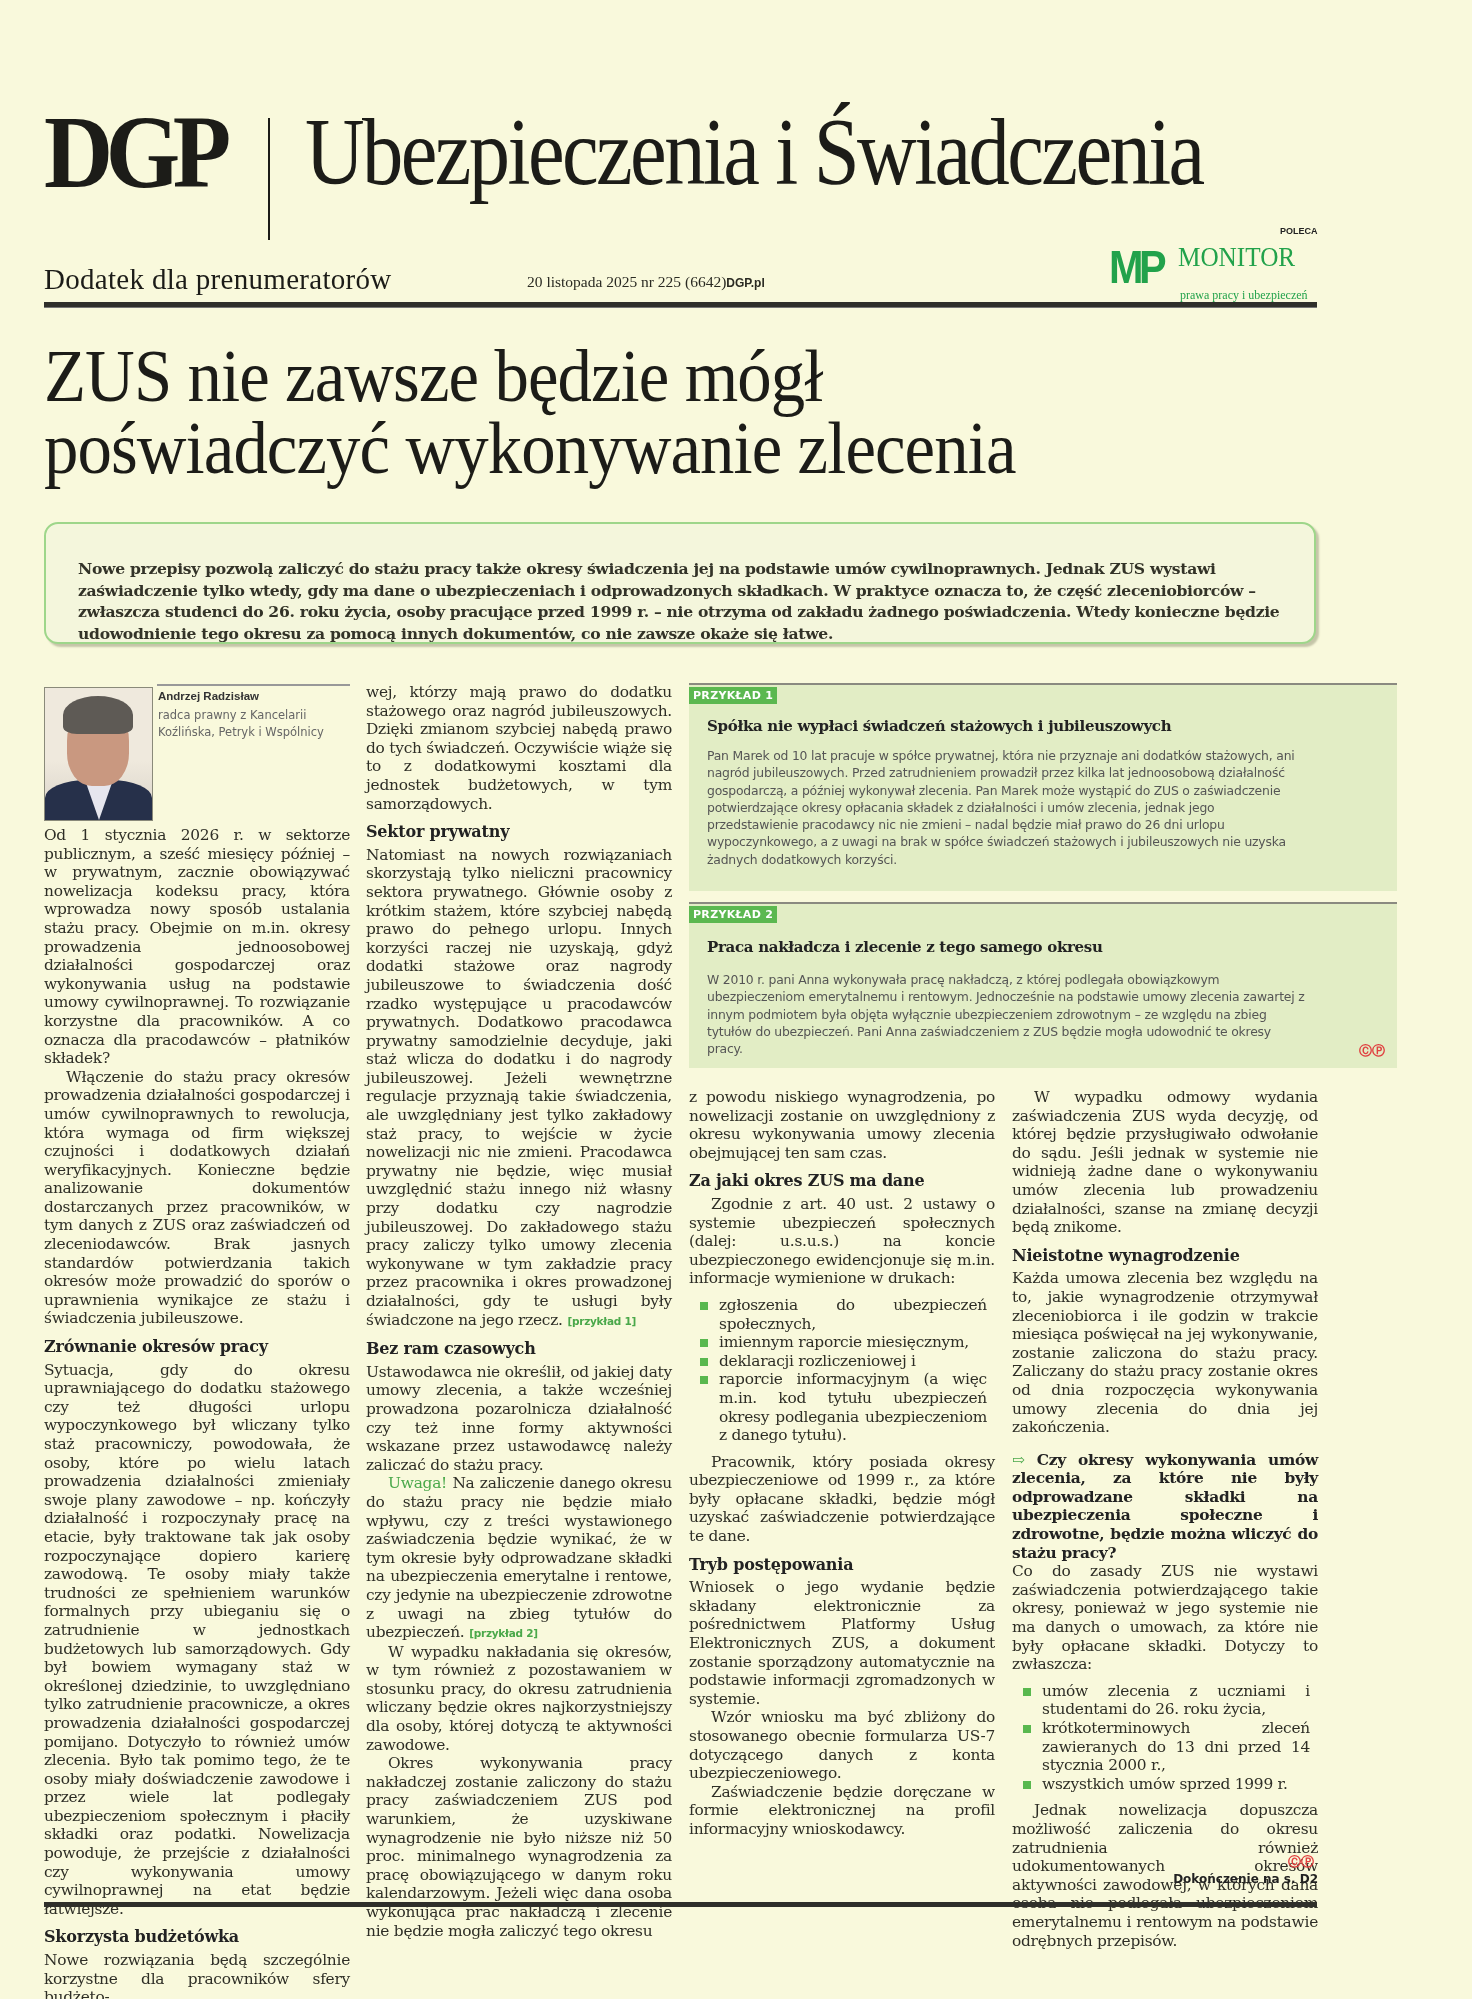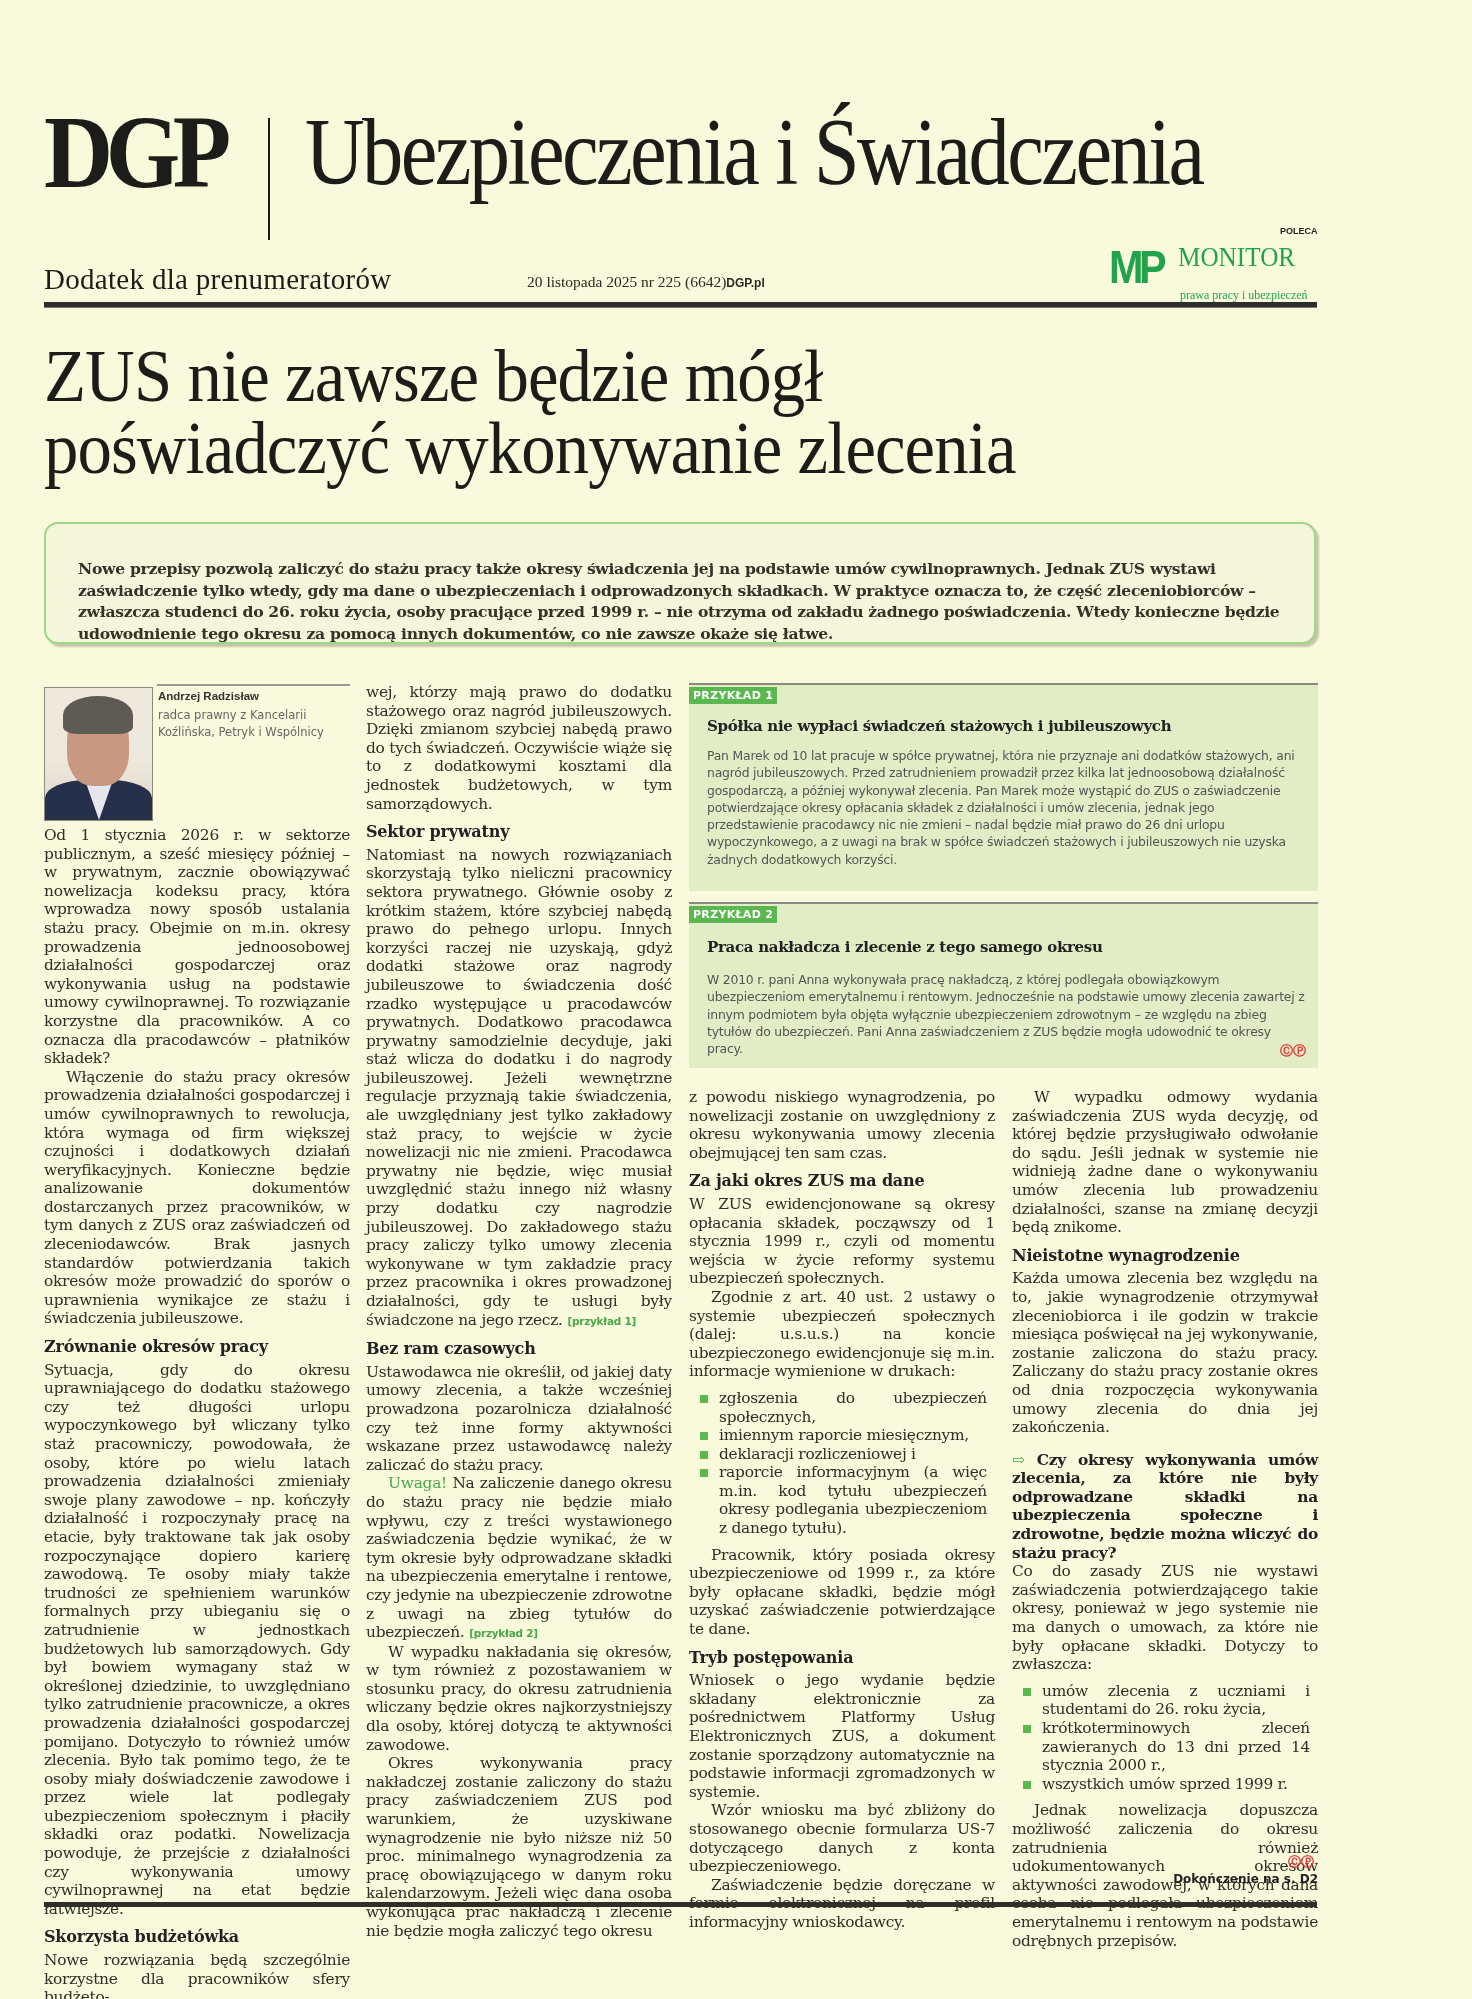--- a/index.html
+++ b/index.html
@@ -31,21 +31,21 @@
   .col .question{font-weight:bold;color:#222;margin-top:14px;}
   .col .question .arrow{color:#4aa84a;}
   .photo{left:44px;top:687px;width:107px;height:132px;border:1px solid #8a8a7a;background:linear-gradient(#efe9dd,#efe9dd 55%,#d8d2c8);overflow:hidden;}
   .photo .face{position:absolute;left:22px;top:16px;width:62px;height:82px;border-radius:45% 45% 40% 40%;background:#c99880;}
   .photo .hair{position:absolute;left:18px;top:8px;width:70px;height:38px;border-radius:50% 50% 20% 20%;background:#5e5a55;}
   .photo .suit{position:absolute;left:0;top:92px;width:107px;height:45px;background:#26304a;border-radius:40% 40% 0 0;}
   .photo .shirt{position:absolute;left:40px;top:92px;width:28px;height:40px;background:#e6e6ee;clip-path:polygon(0 0,100% 0,50% 100%);}
   .author-rule{left:157px;top:684px;width:193px;height:2px;background:#999;}
   .author-name{left:158px;top:690px;font-family:Liberation Sans, sans-serif;font-weight:bold;font-size:11.5px;color:#333;}
   .author-role{left:158px;top:707px;width:195px;font-family:"DejaVu Sans",sans-serif;font-size:11.5px;line-height:17px;color:#666;}
-  .ex{position:absolute;left:689px;width:629px;background:#e2edc5;border-top:2px solid #8a8a80;}
+  .ex{position:absolute;left:689px;width:708px;background:#e2edc5;border-top:2px solid #8a8a80;}
   .ex .badge{position:absolute;left:0;top:2px;background:#5bb850;color:#fff;font-family:"DejaVu Sans",sans-serif;font-weight:bold;font-size:11px;padding:2px 4px;letter-spacing:0.3px;}
   .ex h4{position:absolute;left:18px;margin:0;font-family:"DejaVu Serif",serif;font-size:15px;font-weight:bold;color:#222;letter-spacing:-0.3px;}
   .ex p{position:absolute;left:18px;margin:0;width:600px;font-family:"DejaVu Sans",sans-serif;font-size:12.4px;line-height:17.3px;color:#555;letter-spacing:-0.2px;}
   .cp{color:#e04040;font-family:"DejaVu Sans",sans-serif;font-size:13px;font-weight:bold;}
   .cont{position:absolute;right:154px;top:1872px;font-family:"DejaVu Sans",sans-serif;font-weight:bold;font-size:12px;color:#222;}
   .cp-end{position:absolute;left:1288px;top:1853px;}
   .rule-bottom{left:44px;top:1902px;width:1273px;height:5px;background:#2f2f2a;}
 </style>
 </head>
 <body>
@@ -110,21 +110,20 @@
 <div class="ex" style="top:902px;height:164px;">
   <span class="badge">PRZYKŁAD 2</span>
   <h4 style="top:34px;">Praca nakładcza i zlecenie z tego samego okresu</h4>
   <p style="top:67px;">W 2010 r. pani Anna wykonywała pracę nakładczą, z której podlegała obowiązkowym ubezpieczeniom emerytalnemu i rentowym. Jednocześnie na podstawie umowy zlecenia zawartej z innym podmiotem była objęta wyłącznie ubezpieczeniem zdrowotnym – ze względu na zbieg tytułów do ubezpieczeń. Pani Anna zaświadczeniem z ZUS będzie mogła udowodnić te okresy pracy.</p>
   <span class="cp" style="position:absolute;right:12px;top:138px;">ⒸⓅ</span>
 </div>
 
 <div class="col" style="left:689px;top:1088px;width:306px;">
   <p>z powodu niskiego wynagrodzenia, po nowelizacji zostanie on uwzględniony z okresu wykonywania umowy zlecenia obejmującej ten sam czas.</p>
   <h3>Za jaki okres ZUS ma dane</h3>
-  <p>W ZUS ewidencjonowane są okresy opłacania składek, począwszy od 1 stycznia 1999 r., czyli od momentu wejścia w życie reformy systemu ubezpieczeń społecznych.</p>
   <p class="ind">Zgodnie z art. 40 ust. 2 ustawy o systemie ubezpieczeń społecznych (dalej: u.s.u.s.) na koncie ubezpieczonego ewidencjonuje się m.in. informacje wymienione w drukach:</p>
   <ul>
     <li>zgłoszenia do ubezpieczeń społecznych,</li>
     <li>imiennym raporcie miesięcznym,</li>
     <li>deklaracji rozliczeniowej i</li>
     <li>raporcie informacyjnym (a więc m.in. kod tytułu ubezpieczeń okresy podlegania ubezpieczeniom z danego tytułu).</li>
   </ul>
   <p class="ind">Pracownik, który posiada okresy ubezpieczeniowe od 1999 r., za które były opłacane składki, będzie mógł uzyskać zaświadczenie potwierdzające te dane.</p>
   <h3>Tryb postępowania</h3>
   <p>Wniosek o jego wydanie będzie składany elektronicznie za pośrednictwem Platformy Usług Elektronicznych ZUS, a dokument zostanie sporządzony automatycznie na podstawie informacji zgromadzonych w systemie.</p>

